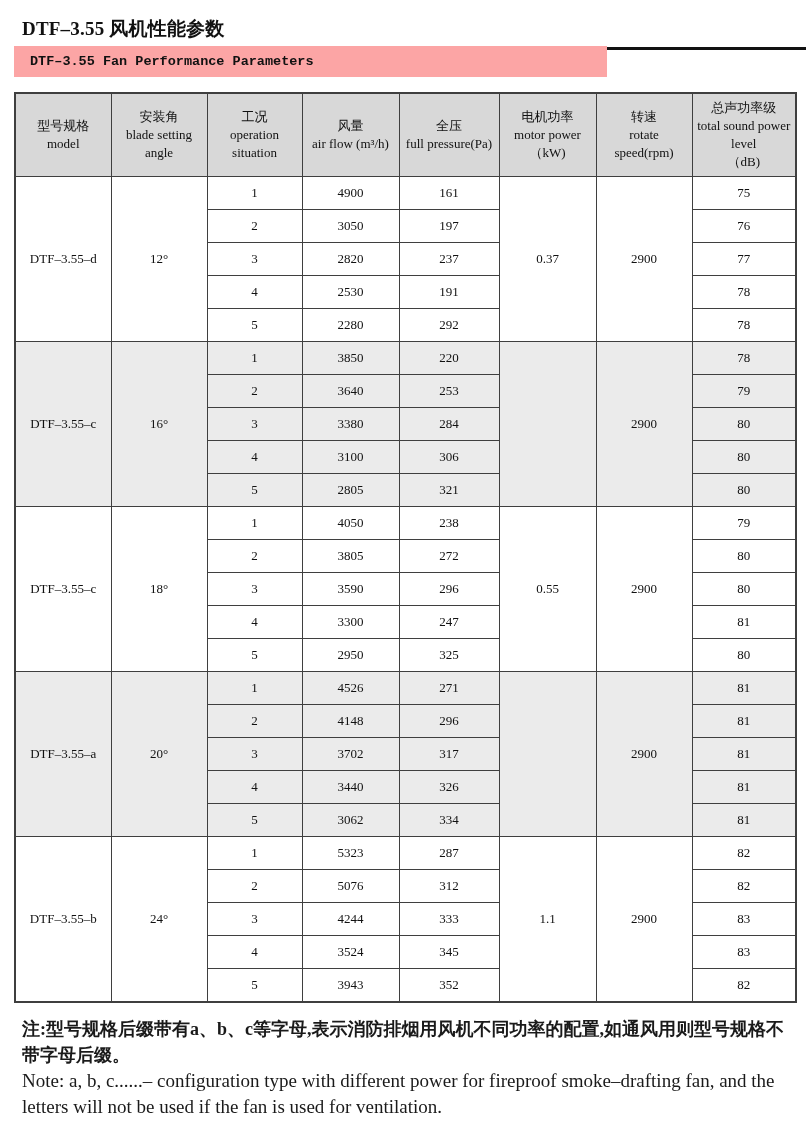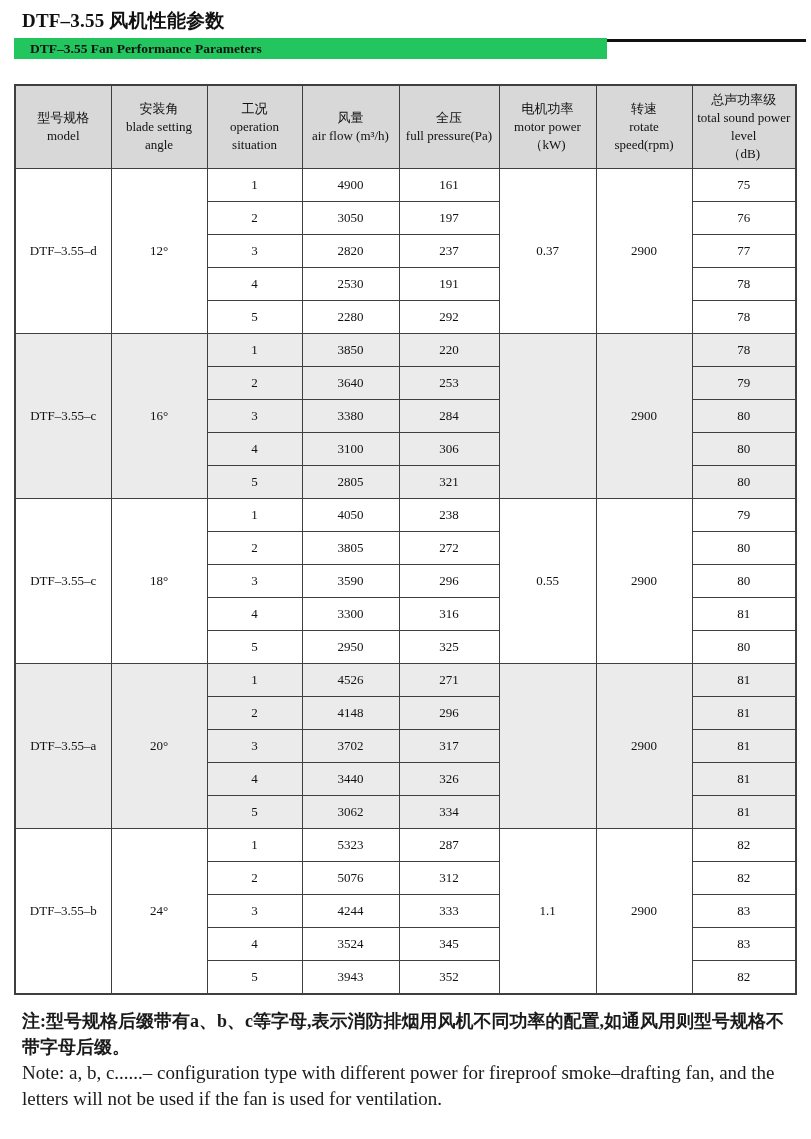--- a/index.html
+++ b/index.html
@@ -1,33 +1,33 @@
 <!DOCTYPE html>
 <html><head>
 <meta charset="utf-8">
 <style>
   html,body{margin:0;padding:0;background:#ffffff;}
   body{
     width:811px;height:1139px;position:relative;
     font-family:"Liberation Serif","DejaVu Serif",serif;
     color:#1a1a1a;
   }
-  .page{position:absolute;inset:0;background:#ffffff;}
+  .page{position:absolute;inset:0;background:#ffffff;margin-top:8px;}
 
   .title{
     position:absolute;left:22px;top:8px;margin:0;
     font-size:19px;font-weight:bold;letter-spacing:0.2px;color:#111;
   }
   .subtitle-row{
     position:absolute;left:14px;top:38px;width:792px;height:21px;
     display:flex;align-items:flex-start;
   }
   .subtitle-bar{
-    width:593px;height:21px;background:#22c55e;
-    display:flex;align-items:center;
+    width:593px;height:31px;background:#fca5a5;
+    display:flex;align-items:center;font-family:Liberation Mono, monospace;
   }
   .subtitle-bar span{
     font-size:13.5px;font-weight:bold;color:#111;padding-left:16px;white-space:nowrap;
   }
   .top-rule{flex:1;height:3px;background:#111;margin-top:1px;}
 
   table.perf{
     position:absolute;left:14px;top:84px;
     border-collapse:collapse;table-layout:fixed;
     border:2px solid #3f3f3f;
@@ -189,21 +189,21 @@
       </tr>
       <tr>
         <td>3</td>
         <td>3590</td>
         <td>296</td>
         <td>80</td>
       </tr>
       <tr>
         <td>4</td>
         <td>3300</td>
-        <td>316</td>
+        <td>247</td>
         <td>81</td>
       </tr>
       <tr>
         <td>5</td>
         <td>2950</td>
         <td>325</td>
         <td>80</td>
       </tr>
 
       <tr class="shaded">

